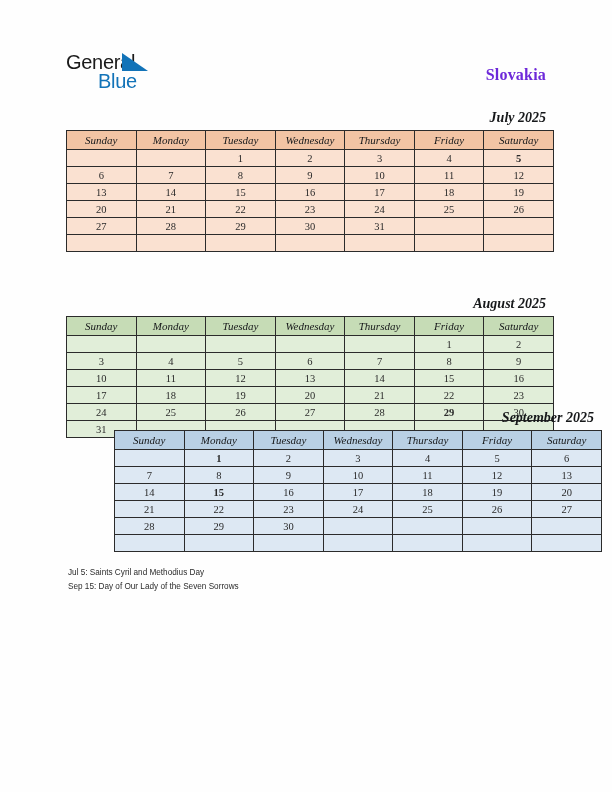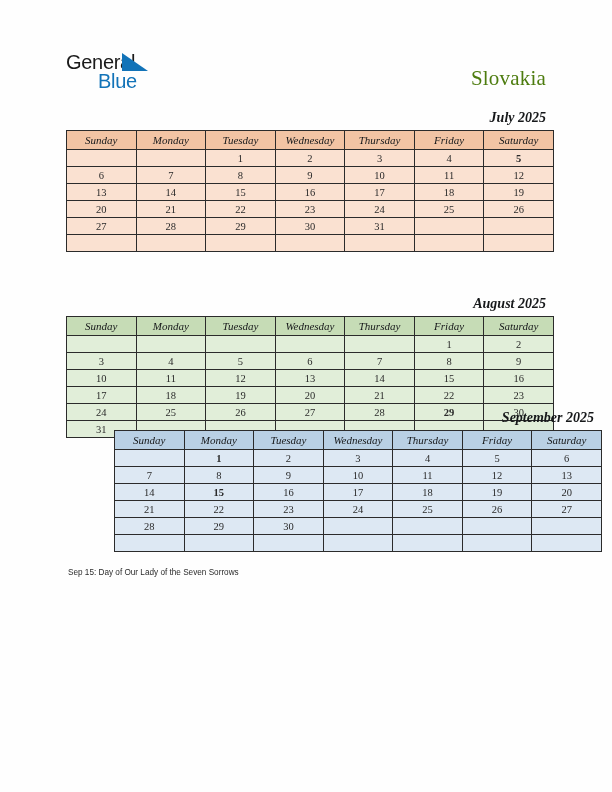--- a/index.html
+++ b/index.html
@@ -57,23 +57,23 @@
     width: 0;
     height: 0;
     border-left: 26px solid #1273b8;
     border-top: 18px solid transparent;
   }
   .country-title {
     position: absolute;
     right: 66px;
     top: 66px;
     font-family: "Liberation Serif", serif;
-    font-size: 21px;
-    font-weight: normal;
-    color: #4d7c0f;
+    font-size: 16px;
+    font-weight: bold;
+    color: #6d28d9;
     letter-spacing: 0.2px;
   }
 
   
   .month-block {
     position: absolute;
     left: 66px;
     width: 480px;
   }
   #month-0 { top: 108px; }
@@ -372,14 +372,15 @@
           <td></td>
           <td></td>
           <td></td>
           <td></td>
         </tr>
       </tbody>
   </table>
 </div>
 
 <div class="holiday-notes">
+    <div>Jul 5: Saints Cyril and Methodius Day</div>
     <div>Sep 15: Day of Our Lady of the Seven Sorrows</div>
   </div>
 
 </body></html>

